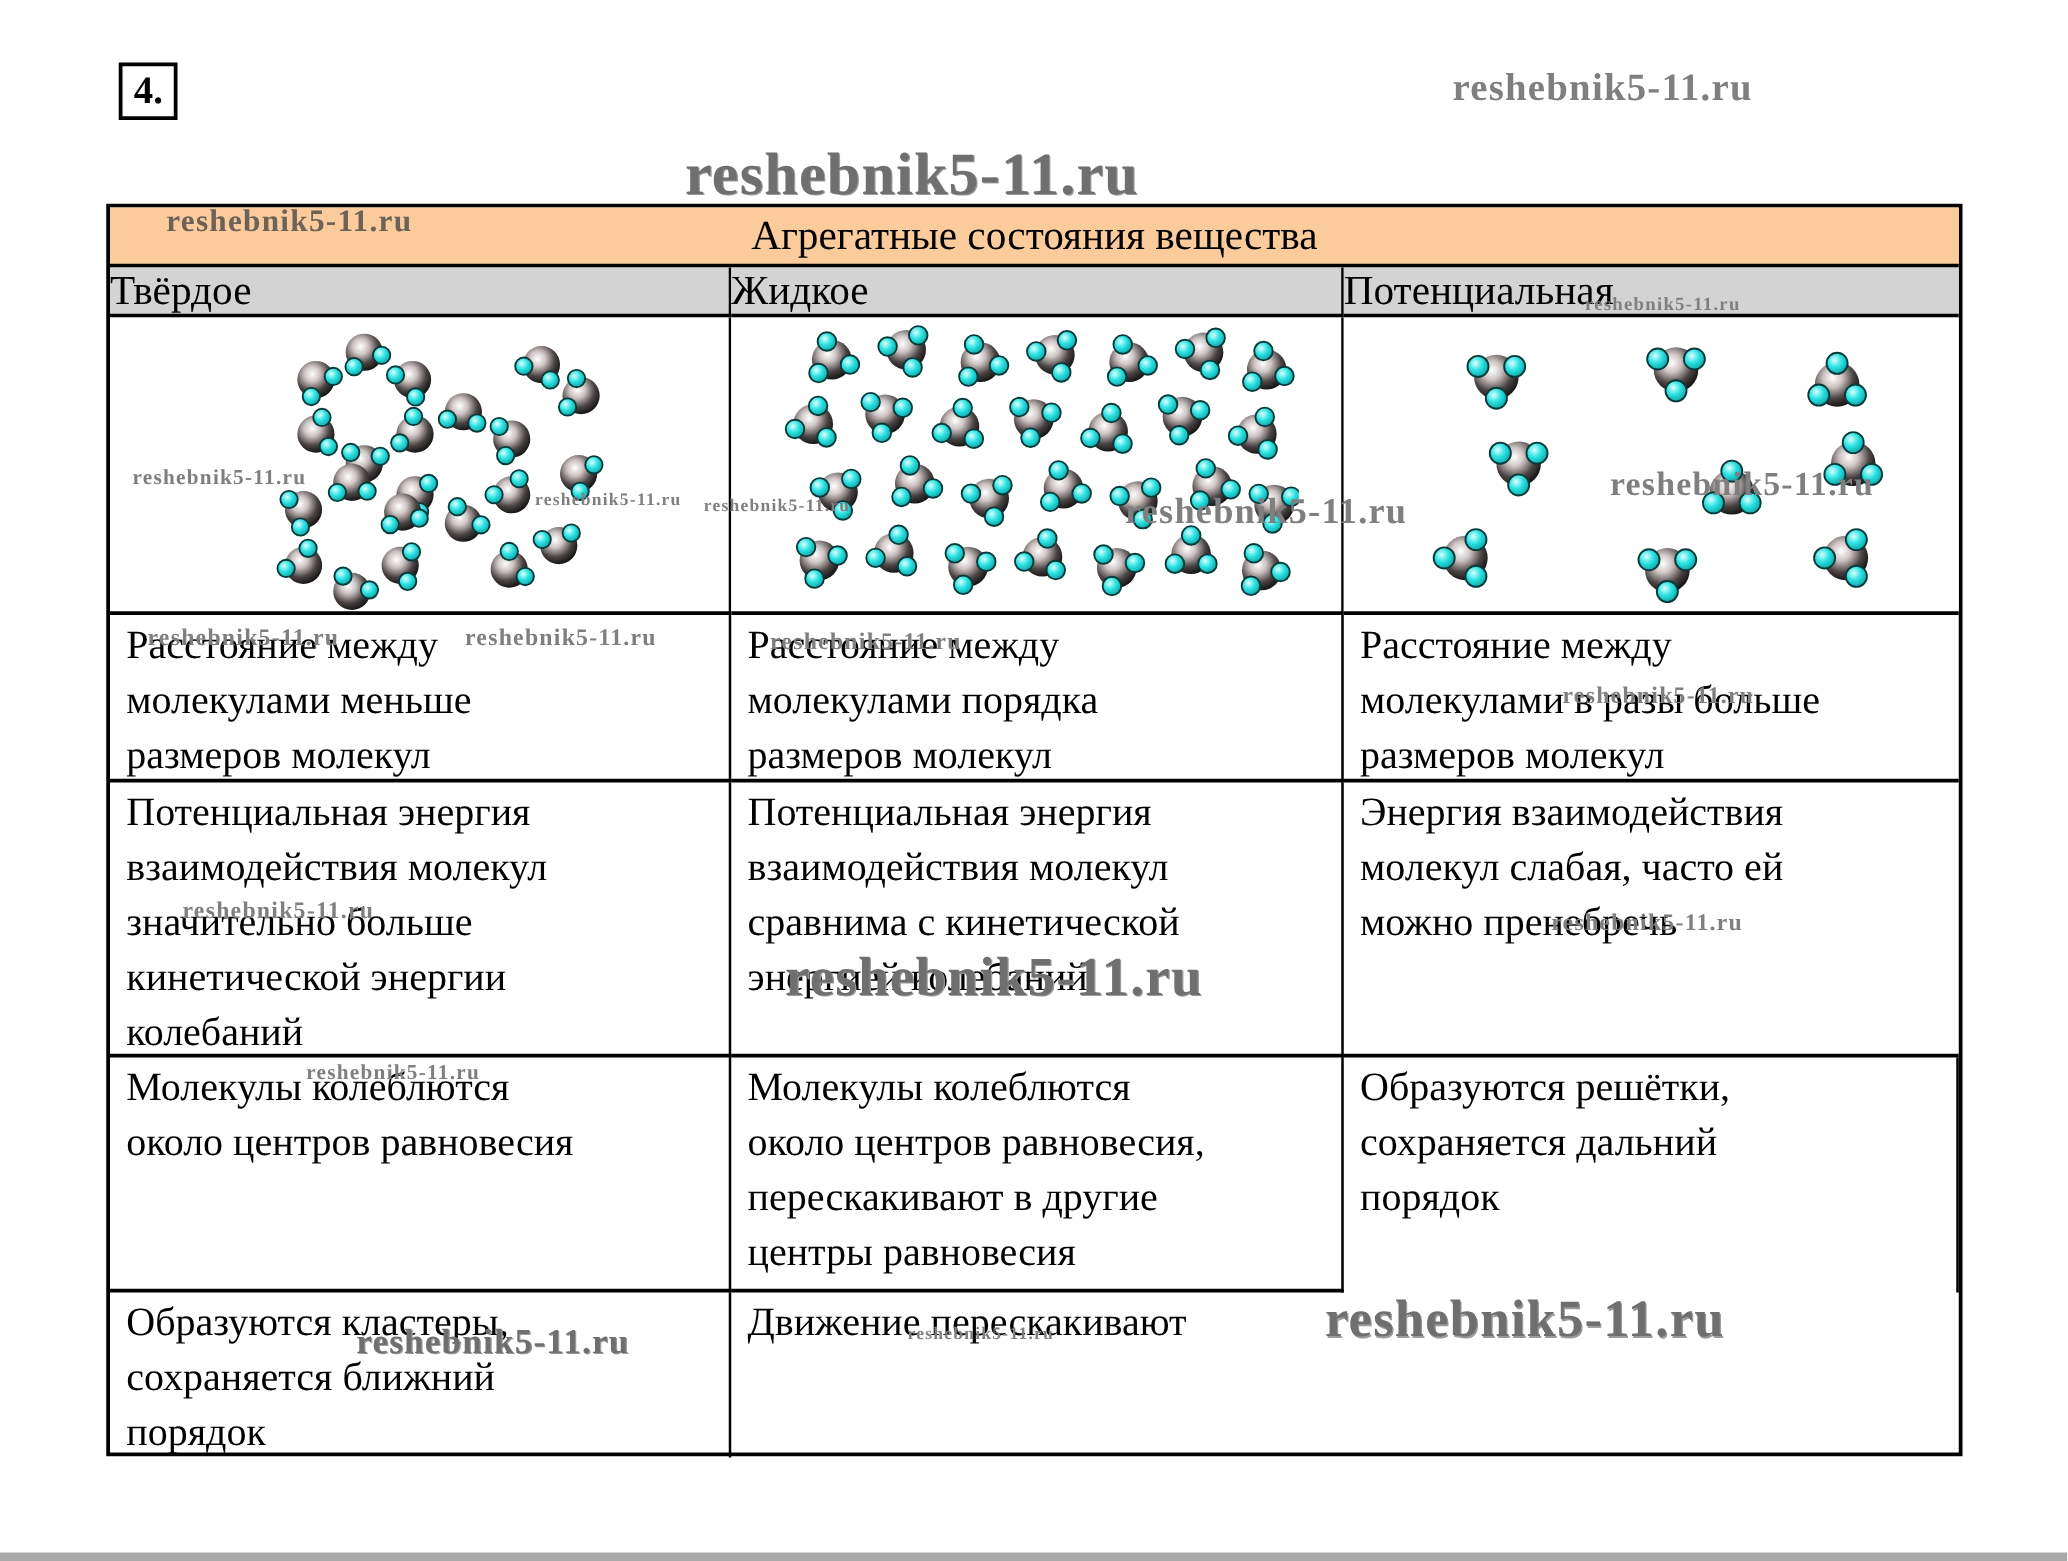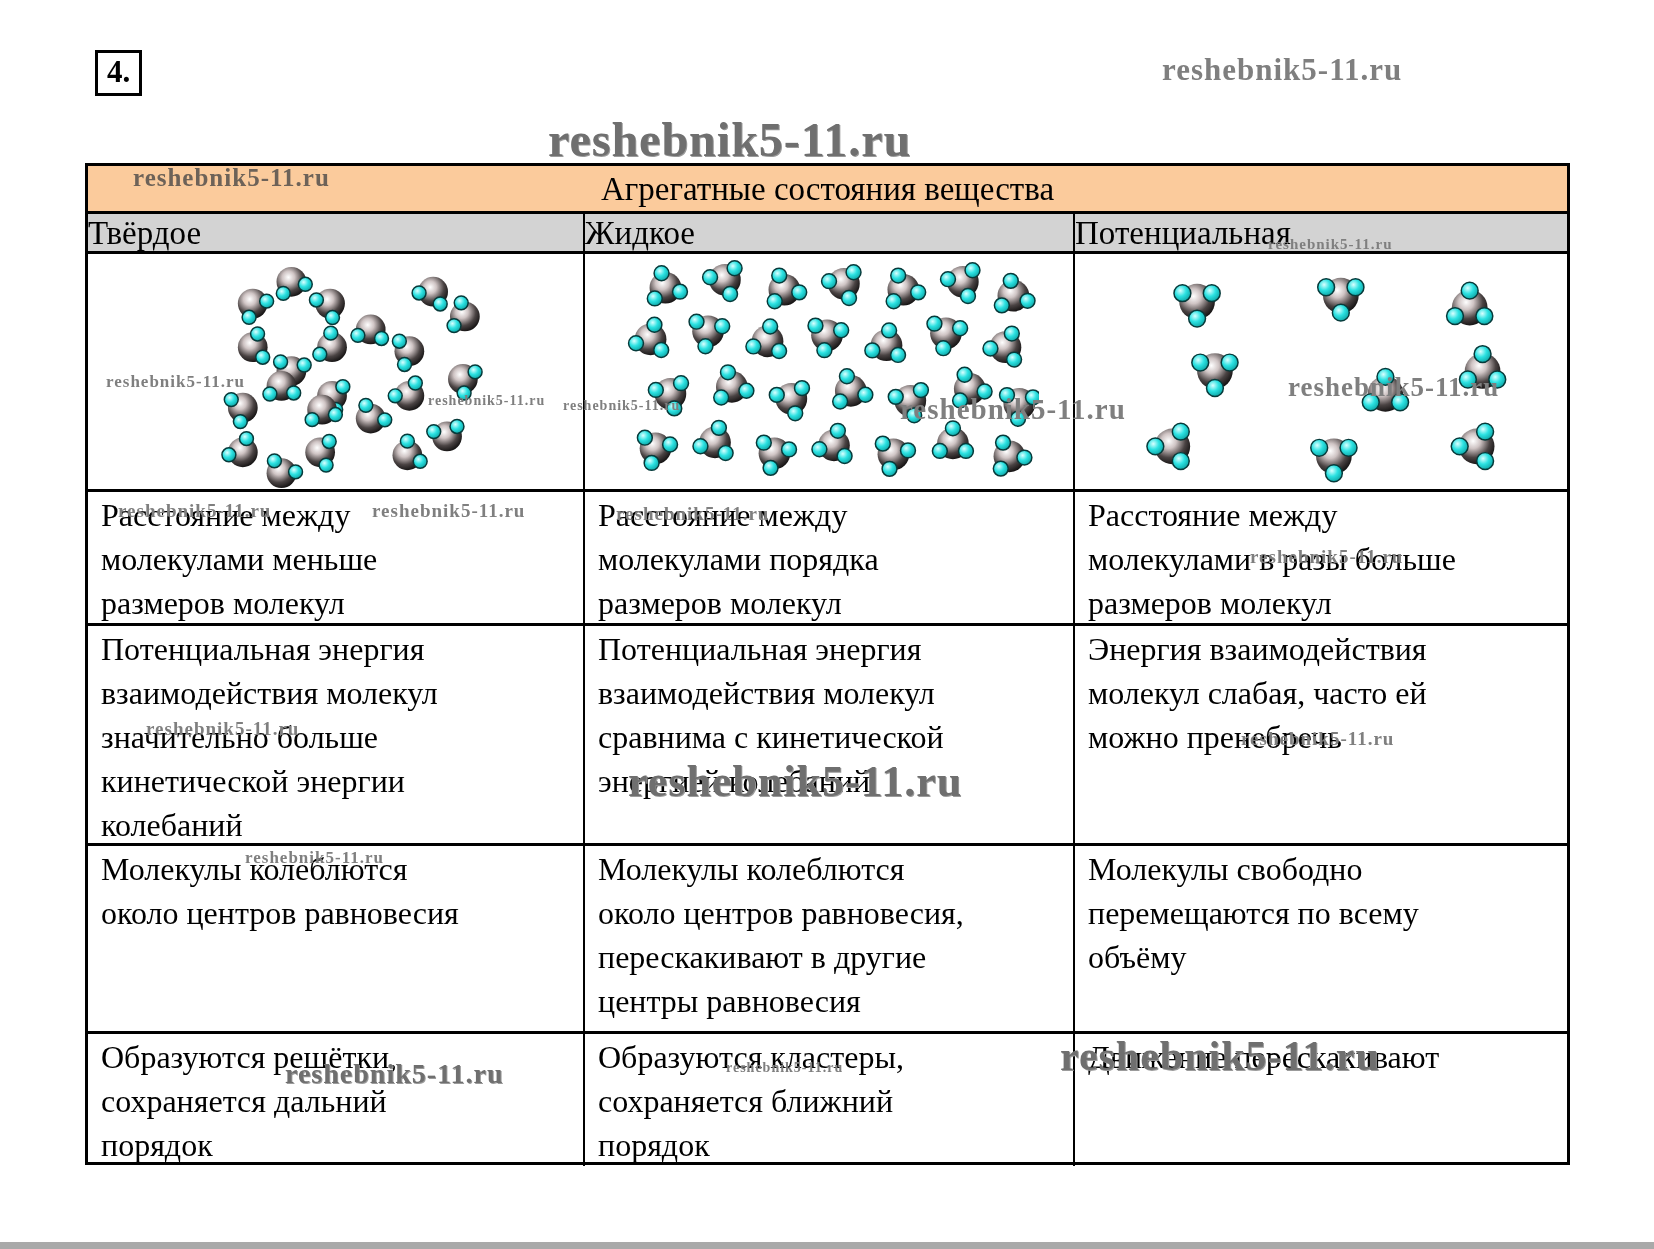--- a/index.html
+++ b/index.html
@@ -434,23 +434,20 @@
     <div class="cell txt-cell col3">Энергия взаимодействия
 молекул слабая, часто ей
 можно пренебречь</div>
 
     <div class="cell txt-cell">Молекулы колеблются
 около центров равновесия</div>
     <div class="cell txt-cell">Молекулы колеблются
 около центров равновесия,
 перескакивают в другие
 центры равновесия</div>
-    <div class="cell txt-cell col3">Молекулы свободно
-перемещаются по всему
-объёму</div>
 
     <div class="cell txt-cell rowlast">Образуются решётки,
 сохраняется дальний
 порядок</div>
     <div class="cell txt-cell rowlast">Образуются кластеры,
 сохраняется ближний
 порядок</div>
     <div class="cell txt-cell col3 rowlast">Движение перескакивают</div>
   </div>
 

